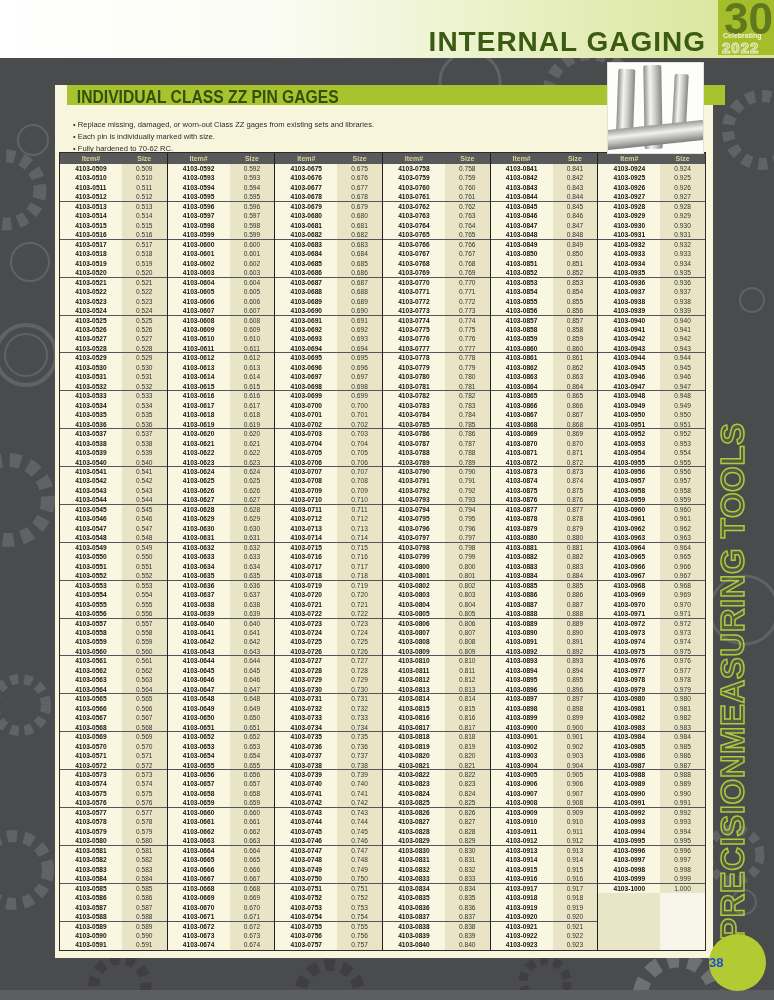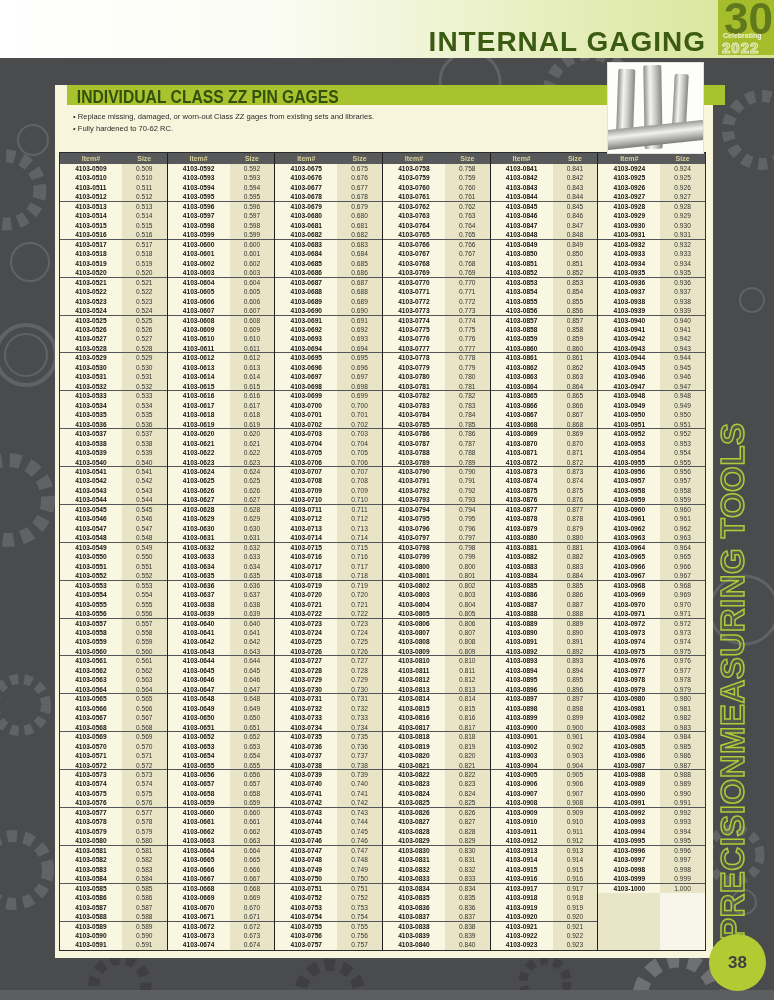--- a/index.html
+++ b/index.html
@@ -17,21 +17,21 @@
   .logo .big{position:absolute;left:6px;top:-6px;font-size:44px;font-weight:bold;color:#60791c;}
   .logo .cel{position:absolute;left:5px;bottom:16px;font-size:7px;font-weight:bold;color:#eef3d8;}
   .logo .yr{position:absolute;left:4px;bottom:-1px;font-size:15px;font-weight:bold;letter-spacing:1px;
             color:rgba(238,243,216,0.15);margin-top:32px;-webkit-text-stroke:1px #e8efca;}
   
   .panel{position:absolute;left:55px;top:85px;width:658px;height:873px;background:#f7f5dc;z-index:6;}
   .gbar{position:absolute;left:0;top:0;width:658px;height:20px;background:#a9c32e;margin-left:12px;}
   .gbar h2{margin:0;padding:3px 0 0 10px;font-size:16px;font-weight:bold;color:#33500e;
            letter-spacing:0px;transform:scale(0.98,1.2);transform-origin:left center;white-space:nowrap;}
   .bullets{position:absolute;top:26px;font-size:7.6px;color:#2c2c28;line-height:12px;}
-  .bullets.left{left:18px;width:390px;}
+  .bullets.left{left:18px;width:390px;margin-top:8px;}
   .bullets.right{left:408px;width:150px;}
   .bullet{white-space:nowrap;}
   .bullet::before{content:"•  ";}
   
   .photo{position:absolute;left:607px;top:62px;width:95px;height:90px;background:#fdfdfb;
          border:1px solid #e3e3da;z-index:8;overflow:hidden;}
   .pin{position:absolute;border-radius:2px;
        background:linear-gradient(90deg,#8d8d8d,#f3f3f1 35%,#cfcfcd 60%,#878785);}
   .pin.p1{left:9px;top:6px;width:17px;height:78px;transform:rotate(2deg);}
   .pin.p2{left:36px;top:2px;width:18px;height:84px;transform:rotate(-1deg);}
@@ -55,22 +55,22 @@
   .cs{width:42%;background:#e8e4c5;color:#32322e;}
   .row.b .ci{background:#e9e5c7;}
   .row.b .cs{background:#f8f6ea;}
   
   .vtext{position:absolute;left:714px;top:940px;z-index:4;white-space:nowrap;
          transform:rotate(-90deg);transform-origin:0 0;
          font-size:33px;font-weight:bold;letter-spacing:0.5px;
          color:rgba(174,203,58,0.12);-webkit-text-stroke:1.5px #aecb3a;}
   
   .pagenum{position:absolute;left:709px;top:934px;width:57px;height:57px;border-radius:50%;
-           background:#b3cb33;z-index:9;text-align:center;line-height:57px;
-           font-size:17px;font-weight:bold;color:#404040;}
+           background:#b3cb33;z-index:9;line-height:57px;
+           font-size:13px;font-weight:bold;color:#1d4ed8;}
 </style>
 </head>
 <body>
 
 <svg id="gears" xmlns="http://www.w3.org/2000/svg">
   <g fill="none" stroke="#97989a" opacity="0.30">
     <circle cx="6" cy="190" r="34" stroke-width="13" stroke-dasharray="9 7"></circle>
     <circle cx="33" cy="140" r="15" stroke-width="2"></circle>
     <circle cx="30" cy="262" r="19" stroke-width="2"></circle>
     <circle cx="26" cy="355" r="30" stroke-width="4"></circle>
@@ -107,20 +107,21 @@
   <div class="yr">2022</div>
 </div>
 
 <div class="panel">
   <div class="gbar">
     <h2>INDIVIDUAL CLASS ZZ PIN GAGES</h2>
   </div>
 
   <div class="bullets left">
     <div class="bullet">Replace missing, damaged, or worn-out Class ZZ gages from existing sets and libraries.</div>
+    <div class="bullet">Each pin is individually marked with size.</div>
     <div class="bullet">Fully hardened to 70-62 RC.</div>
   </div>
 
   <div class="gtable">
       <div class="pair">
         <div class="phead">
           <div class="hcell i">Item#</div>
           <div class="hcell s">Size</div>
         </div>
         <div class="row">

